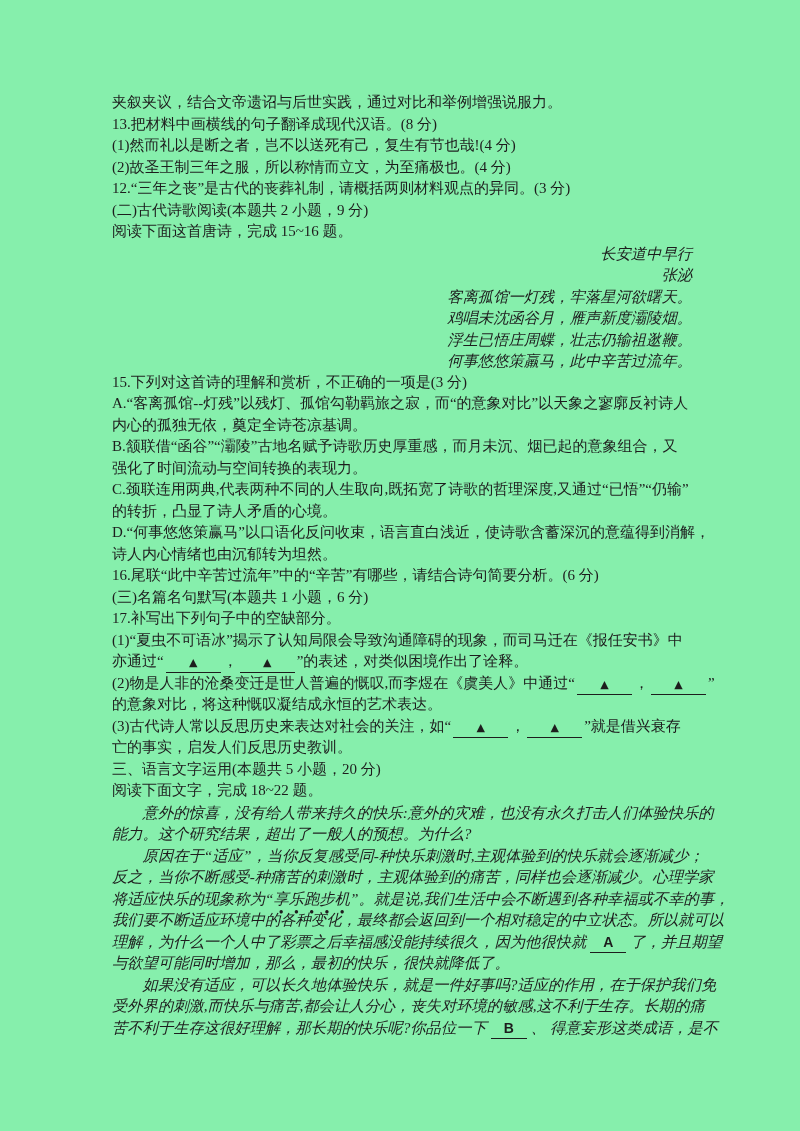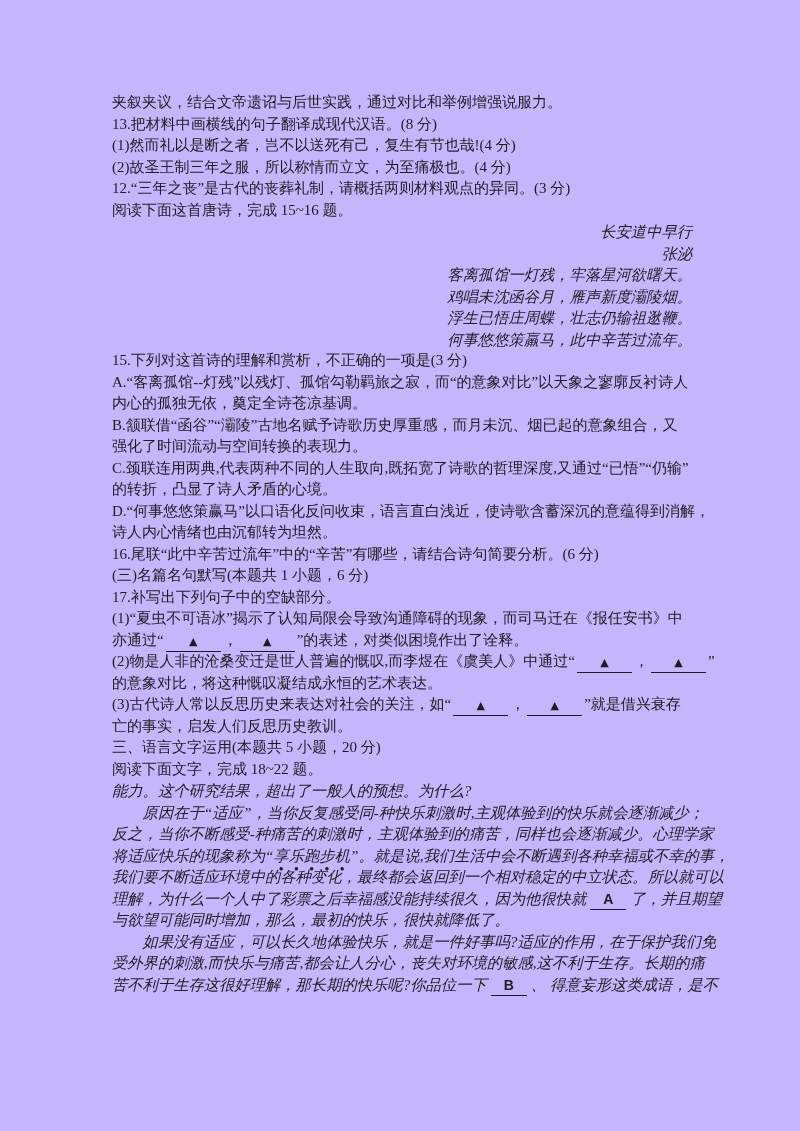--- a/index.html
+++ b/index.html
@@ -1,20 +1,20 @@
 <!DOCTYPE html>
 <html><head>
 <meta charset="utf-8">
 <style>
   html,body{margin:0;padding:0;background:#e8e8e8;}
   .page{
     position:relative;
     width:800px;height:1131px;
     margin:0 auto;
-    background:#c4b5fd;
+    background:#86efac;
     color:#1d1d1d;
     font-family:"Liberation Serif","DejaVu Serif",serif;
     overflow:hidden;
   }
   .content{
     position:absolute;
     left:112px;top:92px;
     width:580px;
   }
   .ln{
@@ -77,20 +77,21 @@
 </head>
 <body>
 
 <div class="page">
   <div class="content">
       <div class="ln"><span>夹叙夹议，结合文帝遗诏与后世实践，通过对比和举例增强说服力。</span></div>
       <div class="ln"><span>13.把材料中画横线的句子翻译成现代汉语。(8 分)</span></div>
       <div class="ln"><span>(1)然而礼以是断之者，岂不以送死有己，复生有节也哉!(4 分)</span></div>
       <div class="ln"><span>(2)故圣王制三年之服，所以称情而立文，为至痛极也。(4 分)</span></div>
       <div class="ln"><span>12.“三年之丧”是古代的丧葬礼制，请概括两则材料观点的异同。(3 分)</span></div>
+      <div class="ln"><span>(二)古代诗歌阅读(本题共 2 小题，9 分)</span></div>
       <div class="ln"><span>阅读下面这首唐诗，完成 15~16 题。</span></div>
       <div class="ln kai center"><span>长安道中早行</span></div>
       <div class="ln kai center"><span>张泌</span></div>
       <div class="ln kai center"><span>客离孤馆一灯残，牢落星河欲曙天。</span></div>
       <div class="ln kai center"><span>鸡唱未沈函谷月，雁声新度灞陵烟。</span></div>
       <div class="ln kai center"><span>浮生已悟庄周蝶，壮志仍输祖逖鞭。</span></div>
       <div class="ln kai center"><span>何事悠悠策羸马，此中辛苦过流年。</span></div>
       <div class="ln"><span>15.下列对这首诗的理解和赏析，不正确的一项是(3 分)</span></div>
       <div class="ln"><span>A.“客离孤馆--灯残”以残灯、孤馆勾勒羁旅之寂，而“的意象对比”以天象之寥廓反衬诗人</span></div>
       <div class="ln"><span>内心的孤独无依，奠定全诗苍凉基调。</span></div>
@@ -104,20 +105,21 @@
       <div class="ln"><span>(三)名篇名句默写(本题共 1 小题，6 分)</span></div>
       <div class="ln"><span>17.补写出下列句子中的空缺部分。</span></div>
       <div class="ln"><span>(1)“夏虫不可语冰”揭示了认知局限会导致沟通障碍的现象，而司马迁在《报任安书》中</span></div>
       <div class="ln"><span>亦通过“</span><span class="blank">▲</span><span>，</span><span class="blank">▲</span><span>”的表述，对类似困境作出了诠释。</span></div>
       <div class="ln"><span>(2)物是人非的沧桑变迁是世人普遍的慨叹,而李煜在《虞美人》中通过“</span><span class="blank">▲</span><span>，</span><span class="blank">▲</span><span>”</span></div>
       <div class="ln"><span>的意象对比，将这种慨叹凝结成永恒的艺术表达。</span></div>
       <div class="ln"><span>(3)古代诗人常以反思历史来表达对社会的关注，如“</span><span class="blank">▲</span><span>，</span><span class="blank">▲</span><span>”就是借兴衰存</span></div>
       <div class="ln"><span>亡的事实，启发人们反思历史教训。</span></div>
       <div class="ln"><span>三、语言文字运用(本题共 5 小题，20 分)</span></div>
       <div class="ln"><span>阅读下面文字，完成 18~22 题。</span></div>
+      <div class="ln kai"><span>　　意外的惊喜，没有给人带来持久的快乐:意外的灾难，也没有永久打击人们体验快乐的</span></div>
       <div class="ln kai"><span>能力。这个研究结果，超出了一般人的预想。为什么?</span></div>
       <div class="ln kai"><span>　　原因在于“适应”，当你反复感受同-种快乐刺激时,主观体验到的快乐就会逐渐减少；</span></div>
       <div class="ln kai"><span>反之，当你不断感受-种痛苦的刺激时，主观体验到的痛苦，同样也会逐渐减少。心理学家</span></div>
       <div class="ln kai"><span>将适应快乐的现象称为“</span><span class="em">享乐跑步机</span><span>”。就是说,我们生活中会不断遇到各种幸福或不幸的事，</span></div>
       <div class="ln kai"><span>我们要不断适应环境中的各种变化，最终都会返回到一个相对稳定的中立状态。所以就可以</span></div>
       <div class="ln kai"><span>理解，为什么一个人中了彩票之后幸福感没能持续很久，因为他很快就</span><span class="ab">A</span><span>了，并且期望</span></div>
       <div class="ln kai"><span>与欲望可能同时增加，那么，最初的快乐，很快就降低了。</span></div>
       <div class="ln kai"><span>　　</span><span class="u">如果没有适应，可以长久地体验快乐，就是一件好事吗?</span><span>适应的作用，在于保护我们免</span></div>
       <div class="ln kai"><span>受外界的刺激,而快乐与痛苦,都会让人分心，丧失对环境的敏感,这不利于生存。长期的痛</span></div>
       <div class="ln kai"><span>苦不利于生存这很好理解，那长期的快乐呢?你品位一下</span><span class="ab">B</span><span>、 得意妄形这类成语，是不</span></div>

